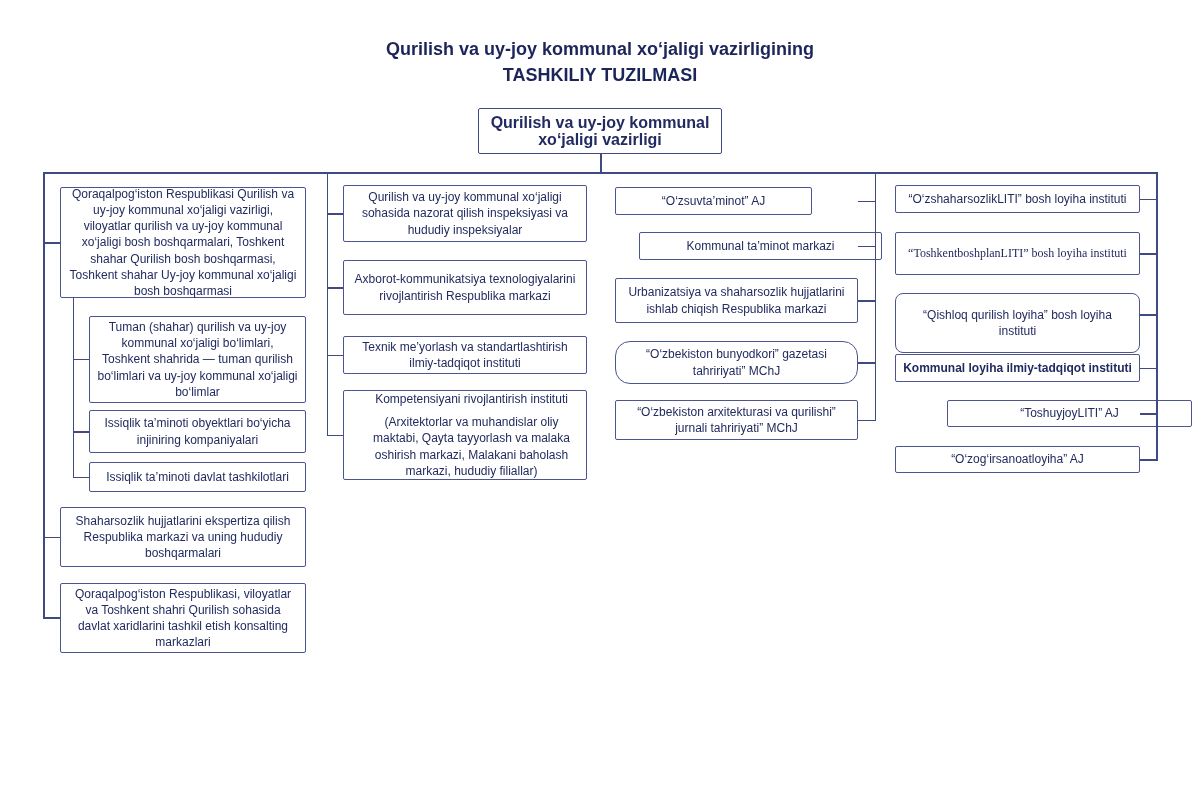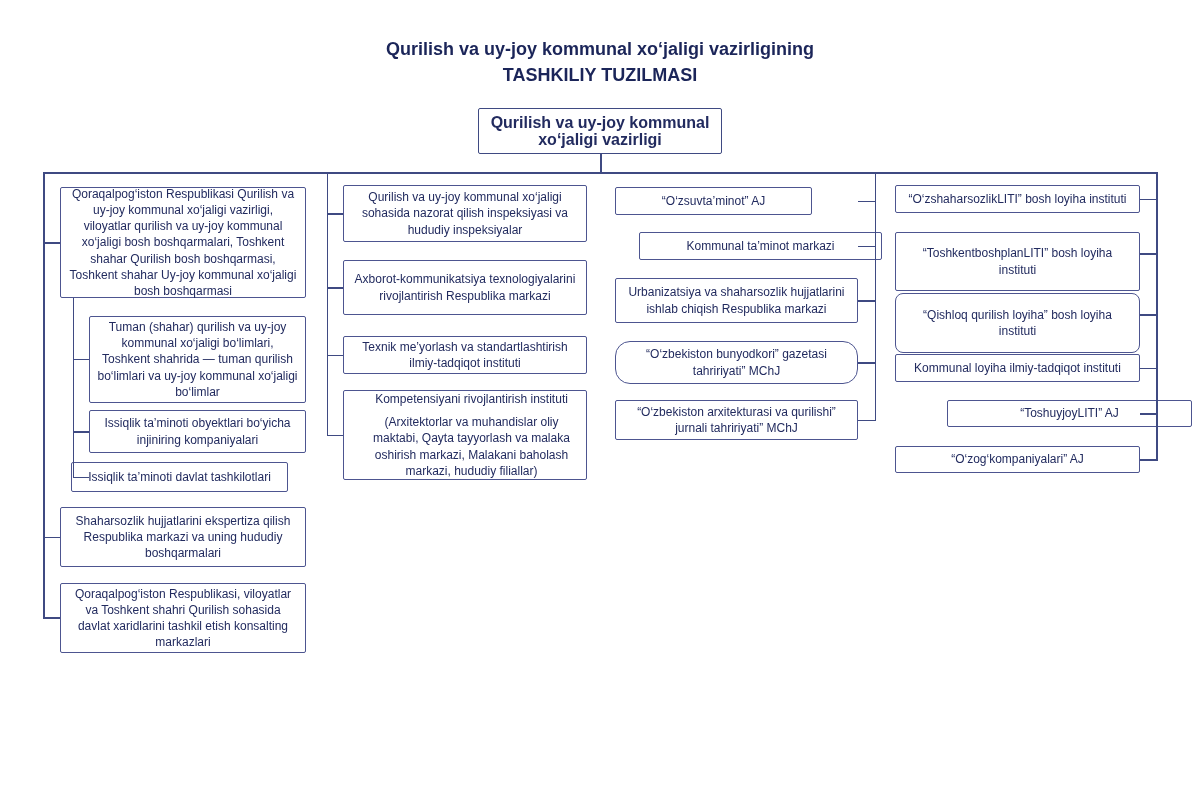--- a/index.html
+++ b/index.html
@@ -28,36 +28,36 @@
     font-size:12px;line-height:16.2px;padding:2px 7px;
   }
   .node.root{font-weight:bold;font-size:16px;line-height:17px;border-color:var(--line);}
   .node .sub{margin-top:7px;}
   .line{position:absolute;background:var(--line);}
   
   #root{left:478px;top:108px;width:244px;height:46px;}
   #c1a{left:60px;top:187px;width:246px;height:111px;}
   #c1b{left:89px;top:316px;width:217px;height:87px;}
   #c1c{left:89px;top:410px;width:217px;height:43px;}
-  #c1d{left:71px;top:462px;width:217px;height:30px;}
+  #c1d{left:89px;top:462px;width:217px;height:30px;}
   #c1e{left:60px;top:507px;width:246px;height:60px;}
   #c1f{left:60px;top:583px;width:246px;height:70px;}
   #c2a{left:343px;top:185px;width:244px;height:57px;}
   #c2b{left:343px;top:260px;width:244px;height:55px;}
   #c2c{left:343px;top:336px;width:244px;height:38px;}
   #c2d{left:343px;top:390px;width:244px;height:90px;padding-left:20px;}
   #c3a{left:615px;top:187px;width:197px;height:28px;}
   #c3b{left:615px;top:232px;width:243px;height:28px;margin-left:24px;}
   #c3c{left:615px;top:278px;width:243px;height:45px;}
   #c3d{left:615px;top:341px;width:243px;height:43px;border-radius:15px;}
   #c3e{left:615px;top:400px;width:243px;height:40px;}
   #c4a{left:895px;top:185px;width:245px;height:28px;}
-  #c4b{left:895px;top:232px;width:245px;height:59px;}
+  #c4b{left:895px;top:232px;width:245px;height:43px;font-family:Liberation Serif, serif;}
   #c4c{left:895px;top:293px;width:245px;height:60px;border-radius:8px;}
-  #c4d{left:895px;top:354px;width:245px;height:28px;}
+  #c4d{left:895px;top:354px;width:245px;height:28px;font-weight:bold;}
   #c4e{left:947px;top:400px;width:245px;height:27px;}
   #c4f{left:895px;top:446px;width:245px;height:27px;}
 </style>
 </head>
 <body>
 
 <div class="canvas">
 
   <div class="diagram-title">
     <div>Qurilish va uy-joy kommunal xo‘jaligi vazirligining</div>
@@ -126,21 +126,21 @@
   <div class="node" id="c4c">
       <span>“Qishloq qurilish loyiha” bosh loyiha instituti</span>
     </div>
   <div class="node" id="c4d">
       <span>Kommunal loyiha ilmiy-tadqiqot instituti</span>
     </div>
   <div class="node" id="c4e">
       <span>“ToshuyjoyLITI” AJ</span>
     </div>
   <div class="node" id="c4f">
-      <span>“O‘zog‘kompaniyalari” AJ</span>
+      <span>“O‘zog‘irsanoatloyiha” AJ</span>
     </div>
 
   <div class="line" style="left:600px;top:154px;width:1.5px;height:19px;"></div>
   <div class="line" style="left:43px;top:172px;width:1114.5px;height:1.5px;"></div>
 
   <div class="line" style="left:43px;top:172px;width:1.5px;height:446.5px;"></div>
   <div class="line" style="left:44px;top:242px;width:16px;height:1.5px;"></div>
   <div class="line" style="left:44px;top:536.5px;width:16px;height:1.5px;"></div>
   <div class="line" style="left:44px;top:617px;width:16px;height:1.5px;"></div>
   <div class="line" style="left:72.5px;top:298px;width:1.5px;height:179.5px;"></div>

